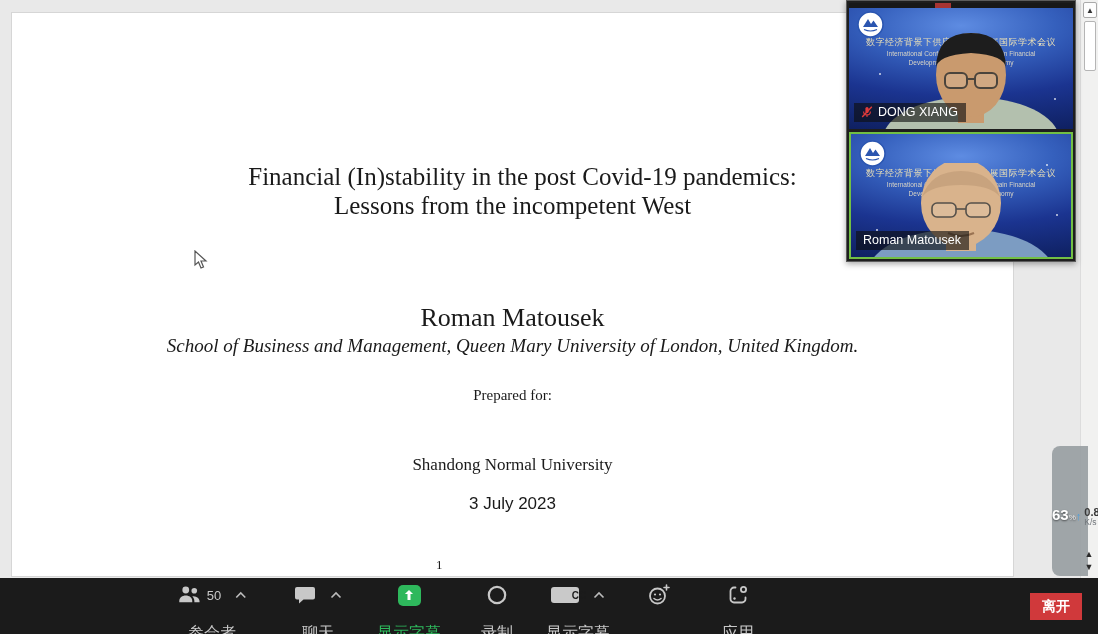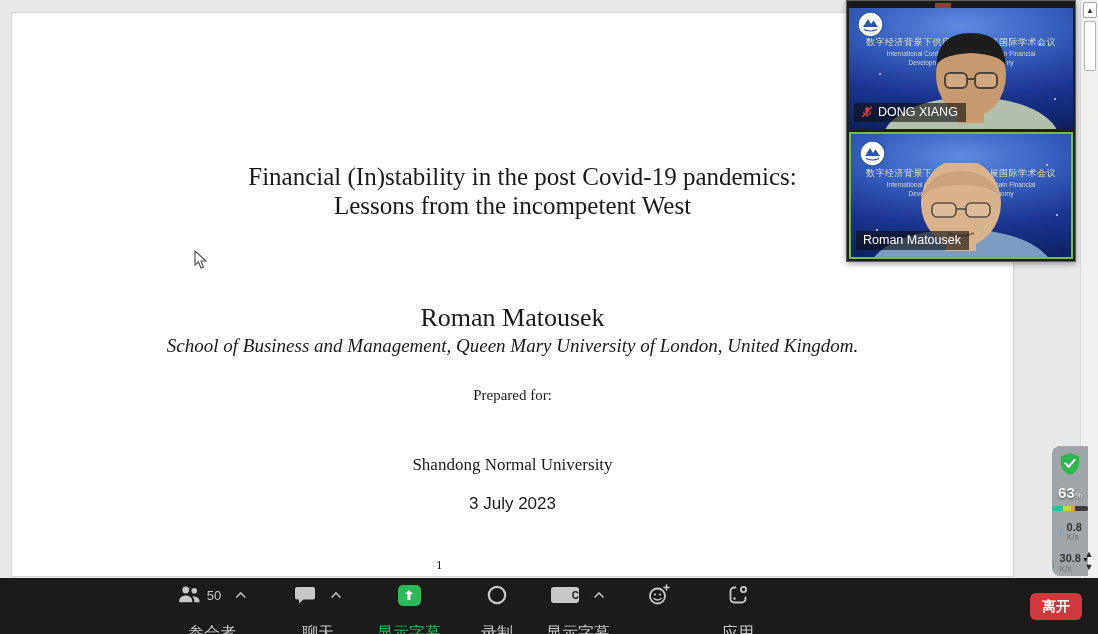--- a/index.html
+++ b/index.html
@@ -52,21 +52,21 @@
   .banner-en1 { position:absolute; top:47px; width:100%; text-align:center; font-size:6.5px; color:#d9d5c6; }
   .banner-en2 { position:absolute; top:56px; width:100%; text-align:center; font-size:6.5px; color:#d9d5c6; }
   .person { position:absolute; bottom:-2px; left:50%; transform:translateX(-50%); }
   .name-tag { position:absolute; left:5px; bottom:7px; background:rgba(15,15,15,.62);
               padding:2px 8px 3px 7px; display:flex; align-items:center; gap:5px;
               color:#fff; font-size:12.5px; white-space:nowrap; }
 
   
   .stats { position:absolute; left:1052px; top:446px; width:36px; height:130px;
            background:rgba(151,157,161,.9); border-radius:8px 0 0 8px; z-index:30;
-           display:flex; flex-direction:column; align-items:center; }
+           display:flex; flex-direction:row; align-items:center; }
   .shield { margin-top:6px; }
   .pct-row { margin-top:9px; color:#fff; font-weight:bold; font-size:15px; line-height:15px;
              text-shadow:0 1px 2px rgba(0,0,0,.55); }
   .pct-row .unit { font-size:8px; font-weight:normal; color:#eee; }
   .meter { margin-top:3px; width:36px; height:5px; border-radius:2px;
            background:linear-gradient(90deg,#2fbf9f 0 30%,#cfd04b 30% 52%,#dd9e3c 52% 63%,#3c3c3c 63% 100%); }
   .rate { margin-top:11px; display:flex; align-items:center; gap:3px; }
   .rate .arrow { font-size:11px; line-height:11px; }
   .rate .up { color:#4aa0e0; } .rate .dn { color:#2db84c; }
   .rate .vals { display:flex; flex-direction:column; align-items:flex-start; }
@@ -81,21 +81,21 @@
   .icon-row { height:24px; display:flex; align-items:center; gap:4px; }
   .tb-label { margin-top:16px; font-size:16px; color:#c8c8c8; }
   .tb-label.green { color:#2eb85c; }
   .count { color:#c8c8c8; font-size:13px; }
   .chev { margin-left:10px; display:flex; align-items:center; }
   .share-btn { width:23px; height:21px; background:#2eb85c; border-radius:5px;
                display:flex; align-items:center; justify-content:center; }
   .cc-badge { width:26px; height:16px; background:#c9c9c9; border-radius:3px; color:#1b1b1b;
               font-size:10px; font-weight:bold; display:flex; align-items:center; justify-content:center;padding-left:28px; }
   .leave-btn { position:absolute; right:16px; top:15px; width:52px; height:27px; background:#d0393b;
-               border-radius:6px; color:#fff; font-size:14px; font-weight:bold;
+               border-radius:0; color:#fff; font-size:14px; font-weight:bold;
                display:flex; align-items:center; justify-content:center; }
 </style>
 </head>
 <body>
 
 <div class="app">
 
   <div class="stage">
     <div class="slide">
       <div class="t-line1">Financial (In)stability in the post Covid-19 pandemics:</div>

